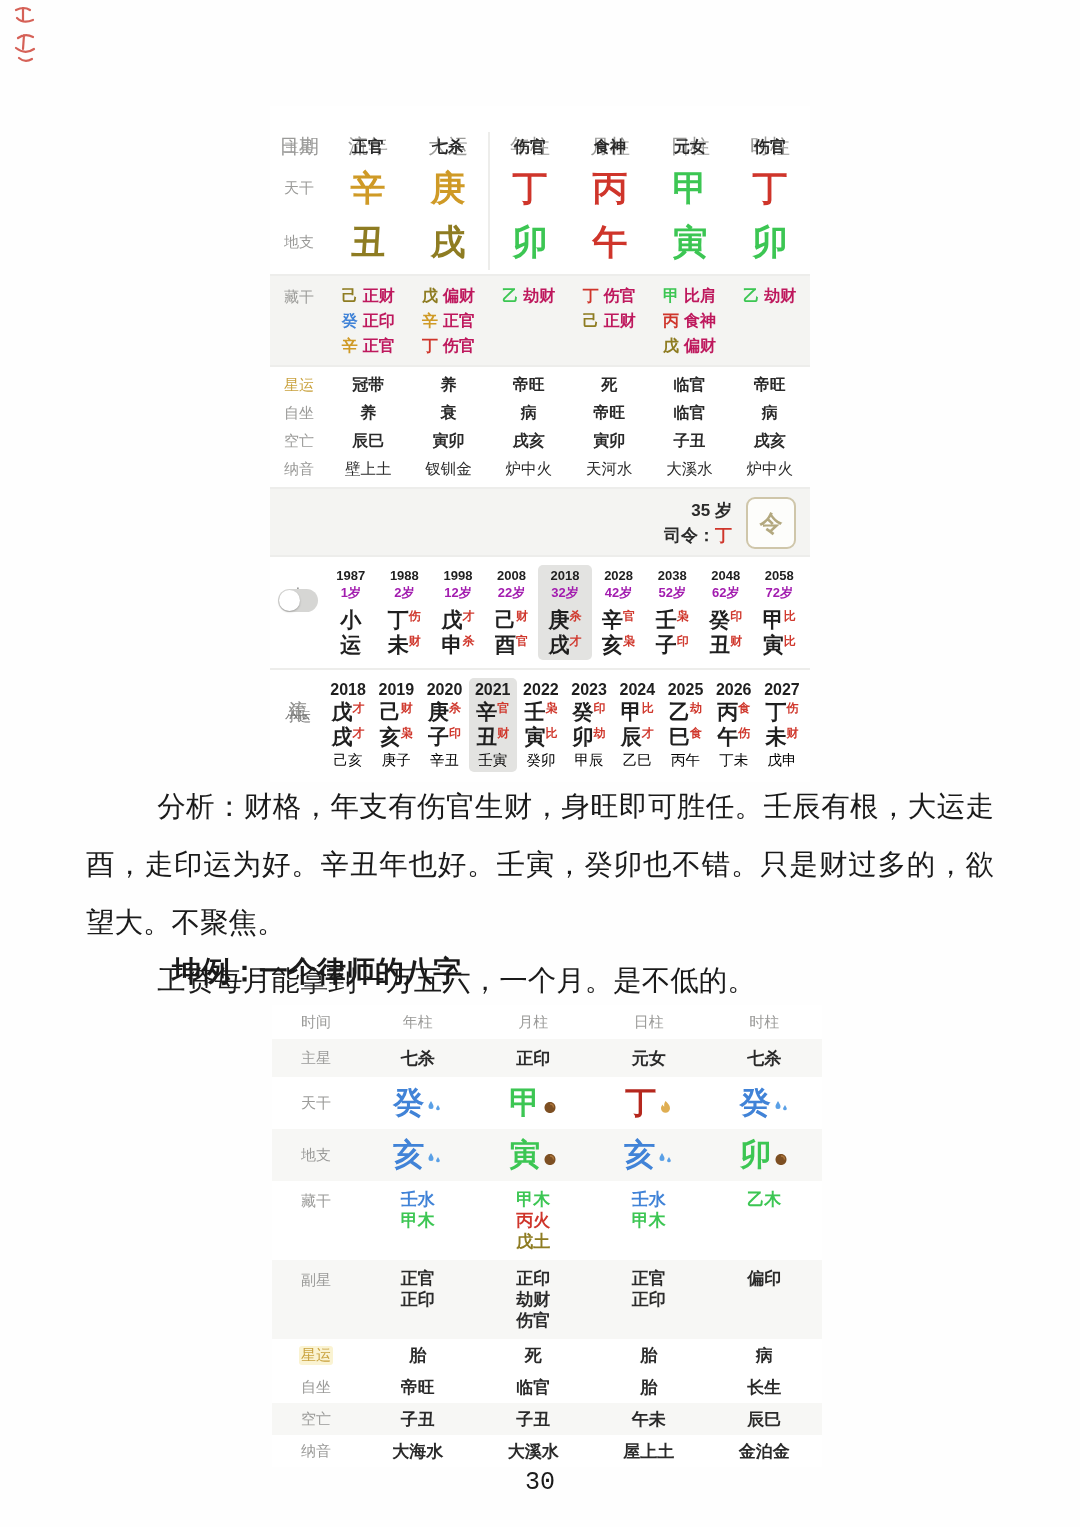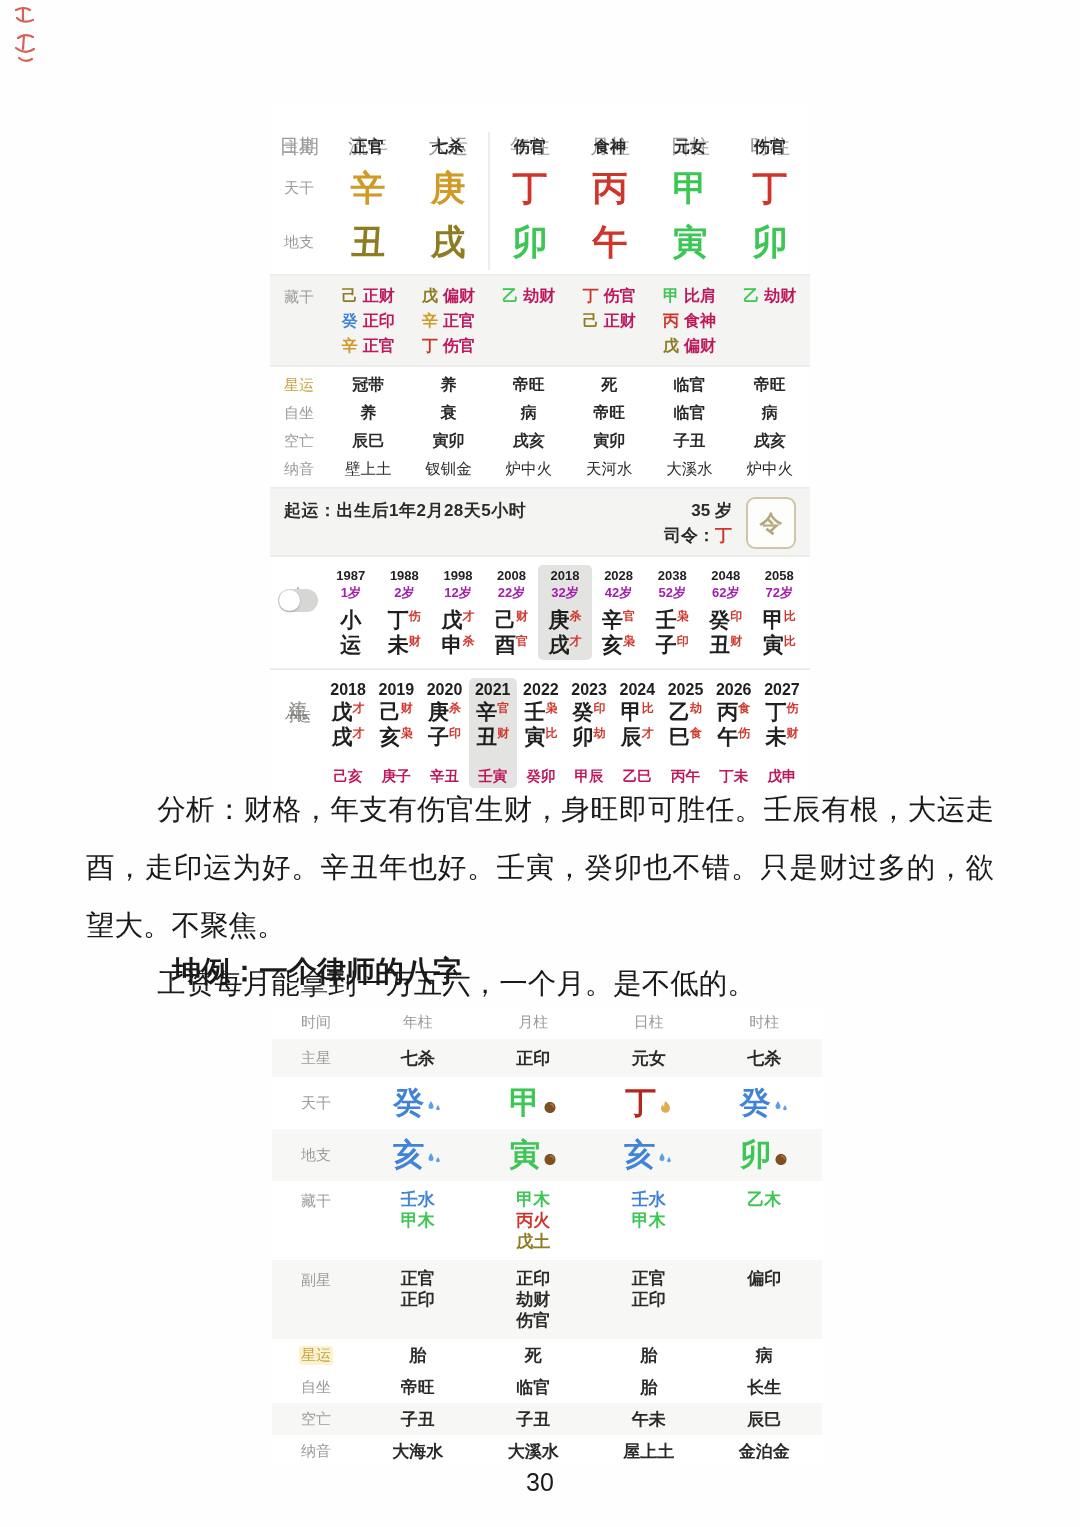--- a/index.html
+++ b/index.html
@@ -50,24 +50,24 @@
   .toggle{width:40px;height:23px;border-radius:12px;background:#d6d6d4;margin-top:10px;position:relative;}
   .knob{position:absolute;left:1px;top:1px;width:21px;height:21px;border-radius:50%;background:#fff;box-shadow:0 1px 2px rgba(0,0,0,.25);}
   .ycol{flex:1;text-align:center;border-radius:5px;padding:2px 0 2px 0;}
   .ycol.selected{background:#e3e3e1;}
   .yr{font-size:13px;font-weight:700;color:#1f1f1f;line-height:18px;}
   .age{font-size:13px;font-weight:600;color:#a21caf;line-height:16px;margin-bottom:7px;}
   .gz{display:flex;justify-content:center;align-items:flex-start;height:25px;line-height:24px;}
   .gz .big{font-size:21px;font-weight:700;color:#1f1f1f;}
   .gz .ann{font-size:12px;font-weight:700;color:#d0392e;margin-top:2px;line-height:12px;}
   .xiaoyunlbl{font-size:13px;color:#737373;margin-top:16px;}
-  .xy{font-size:14.5px;font-weight:700;color:#be185d;margin-top:17px;}
+  .xy{font-size:14.5px;font-weight:400;color:#000000;margin-top:1px;}
   .yrF{font-size:16px;font-weight:700;color:#1f1f1f;line-height:20px;}
   
-  .doc{font-family:Liberation Sans, sans-serif;color:#1a1a1a;}
+  .doc{font-family:Liberation Mono, monospace;color:#1a1a1a;}
   #analysis{left:86px;top:780px;width:908px;font-size:28.5px;line-height:58px;text-align:justify;}
   #analysis p{margin:0;text-indent:2.5em;}
   #heading{left:172px;top:952px;font-size:29px;font-weight:700;}
   #pagenum{left:0;top:1468px;width:1080px;text-align:center;font-size:25px;}
   
   #chart2{left:272px;top:1005px;width:550px;background:#fff;}
   .t2row{display:flex;align-items:center;}
   .t2row .lbl{width:88px;text-align:center;}
   .stripe{background:#f7f7f5;}
   .t2hdr{height:34px;} .t2hdr .cell{font-size:15px;color:#9b9b99;flex-direction:row;}
@@ -227,21 +227,20 @@
      <div class="lbl ">纳音</div>
         <div class="cell">壁上土</div>
         <div class="cell">钗钏金</div>
         <div class="cell">炉中火</div>
         <div class="cell">天河水</div>
         <div class="cell">大溪水</div>
         <div class="cell">炉中火</div>
       </div>
     </div>
   <div class="sec secD">
-    <div class="dline"><span>起运：</span><span>出生后1年2月28天5小时</span></div>
     <div class="dright">
       <div>35 岁</div>
       <div><span>司令：</span><span class="cr">丁</span></div>
     </div>
     <div class="ling-box">令</div>
   </div>
   <div class="sec secE">
     <div class="sideE">
       <div class="vlabel">大运</div>
       <div class="toggle">

